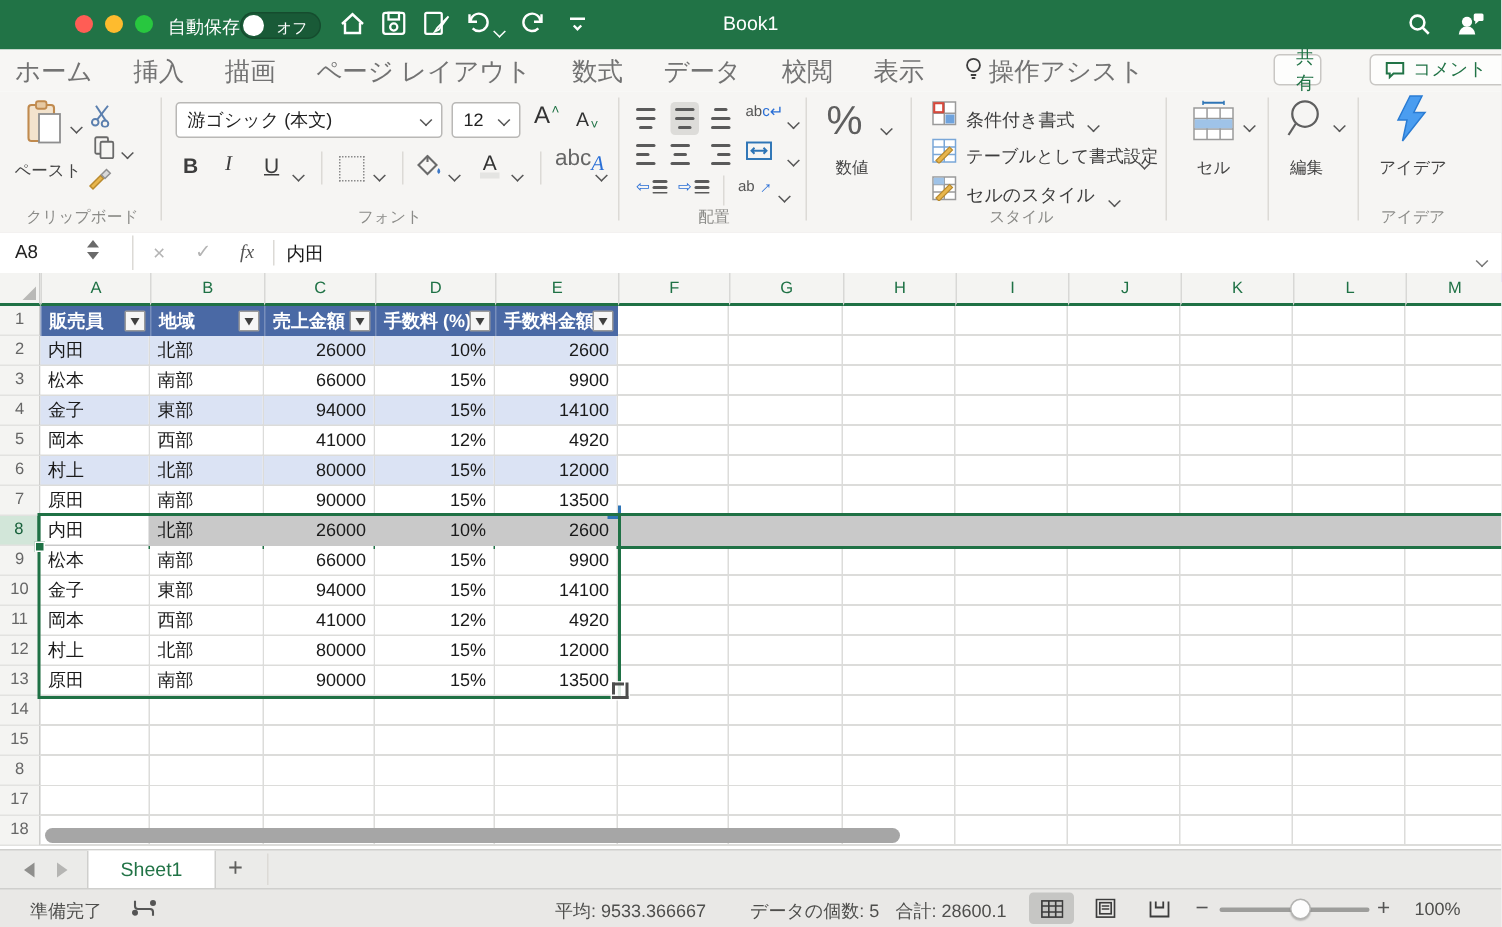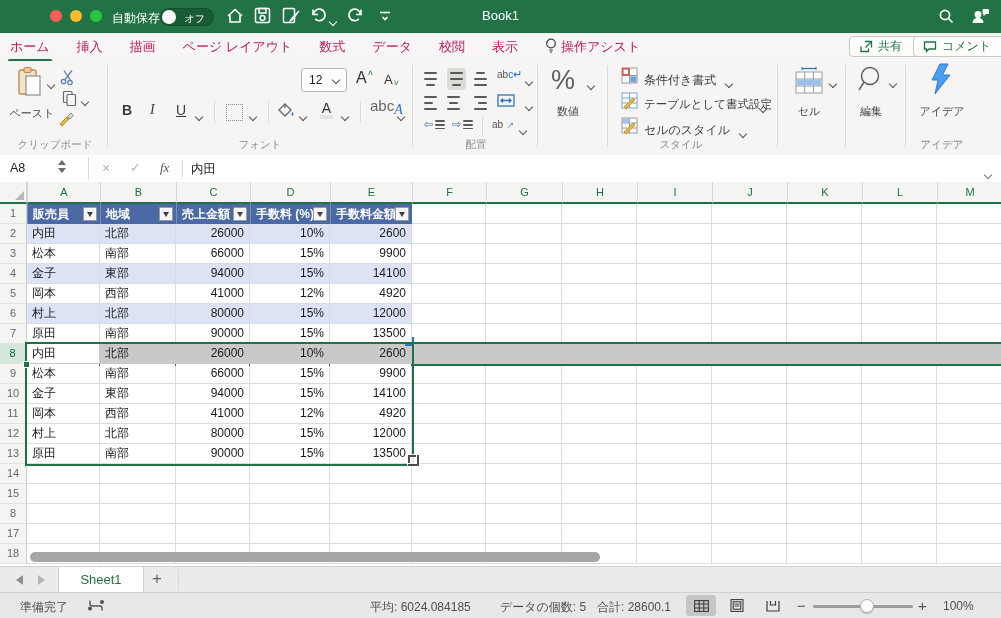--- a/index.html
+++ b/index.html
@@ -11,21 +11,21 @@
   .titlebar{position:absolute;left:0;top:0;width:100%;height:33px;background:#217346;color:#fff}
   .light{position:absolute;top:10px;width:12px;height:12px;border-radius:50%}
   .toggle{position:absolute;left:160px;top:8px;width:54px;height:18px;border-radius:9px;background:#195a37;box-shadow:inset 0 0 0 1px rgba(0,0,0,.15)}
   .toggle .knob{position:absolute;left:2px;top:2px;width:14px;height:14px;border-radius:50%;background:#fff}
   .toggle .lab{position:absolute;right:9px;top:3.5px;font-size:10px;color:#fff}
   .tb-ico{position:absolute;top:7px;width:20px;height:19px;color:#fff}
   .tb-title{position:absolute;left:0;right:0;top:8px;text-align:center;font-size:13px;color:#fff;font-weight:500}
   
   .tabstrip{position:absolute;left:0;top:33px;width:100%;height:28px;background:#f7f6f4}
   .rtabs{position:absolute;left:10px;top:0;height:28px;display:flex;align-items:center;gap:27px}
-  .rtab{font-size:13px;color:#be185d;position:relative;display:flex;align-items:center;gap:4px;cursor:default;white-space:nowrap}
+  .rtab{font-size:17px;color:#737373;position:relative;display:flex;align-items:flex-end;gap:4px;cursor:default;white-space:nowrap}
   .rtab.active:after{content:"";position:absolute;left:-2px;right:-2px;bottom:-6px;height:3px;border-radius:2px;background:#217346}
   .chipbtn{position:absolute;top:3px;height:21px;border:1px solid #c9c7c4;border-radius:4px;background:#fdfdfc;color:#217346;font-size:12px;display:flex;align-items:center;gap:5px;padding:0 9px;box-sizing:border-box}
   
   .ribbon{position:absolute;left:0;top:61px;width:100%;height:94px;background:#f6f5f3;border-bottom:1px solid #d5d2cf;font-size:12px;color:#3d3d3d}
   .gsep{position:absolute;top:4px;height:82px;width:1px;background:#dcdad6}
   .glabel{position:absolute;top:77px;font-size:10.5px;color:#8b8b88;text-align:center}
   .combo{position:absolute;height:24px;border:1px solid #b9b8b6;border-radius:3px;background:#fff;box-sizing:border-box;display:flex;align-items:center;padding:0 7px;color:#222}
   .combo .cv{margin-left:auto;color:#555}
   .icobtn{position:absolute;display:flex;align-items:center;color:#3d3d3d}
   .minilab{position:absolute;font-size:11px;color:#444;text-align:center}
@@ -168,21 +168,21 @@
           <span>表示</span>
         </div>
         <div class="rtab">
           <span><svg width="12" height="16" viewBox="0 0 12 16" fill="none" stroke="#3d3d3d" stroke-width="1.2">
               <circle cx="6" cy="5.5" r="4.3"></circle>
               <path d="M4.2 12 H7.8 M4.8 14 H7.2"></path>
             </svg></span>
           <span>操作アシスト</span>
         </div>
       </div>
-    <div class="chipbtn" style="left:849px;width:74px">
+    <div class="chipbtn" style="left:849px;width:32px">
       <svg width="14" height="13" viewBox="0 0 14 13" fill="none" stroke="#217346" stroke-width="1.3">
           <path d="M2 6.5 V11.5 H9.5 V8.5"></path>
           <path d="M6 1.5 H12.5 V7.5"></path>
           <path d="M12.5 1.5 L6.5 7.5"></path>
         </svg>
       <span>共有</span>
     </div>
     <div class="chipbtn" style="left:913px;width:98px">
       <svg width="14" height="13" viewBox="0 0 14 13" fill="none" stroke="#217346" stroke-width="1.3">
           <path d="M1.5 2 H12.5 V9 H6 L3.5 11.5 V9 H1.5 Z"></path>
@@ -225,20 +225,24 @@
         </svg>
     </span>
     <span class="abs" style="left:82px;top:33px;color:#555"><span class="cv"></span></span>
     <span class="icobtn" style="left:58px;top:49px">
       <svg width="18" height="18" viewBox="0 0 18 18">
           <path d="M2 14 L9 7 L11 9 L4 16 Z" fill="#e8b64c" stroke="#b98a2e" stroke-width="1"></path>
           <path d="M9.5 6.5 L13 3 L15.5 5.5 L12 9 Z" fill="#d9d9d9" stroke="#8f8f8f" stroke-width="1"></path>
         </svg>
     </span>
 
+    <div class="combo" style="left:117px;top:7px;width:178px">
+      <span style="font-size:12px">游ゴシック (本文)</span>
+        <span class="cv"></span>
+    </div>
     <div class="combo" style="left:301px;top:7px;width:46px">
       <span style="font-size:12px">12</span>
         <span class="cv"></span>
     </div>
     <span class="icobtn" style="left:356px;top:8px;font-size:16px;color:#333">
       <span>A</span>
         <span style="font-size:9px;color:#217346;margin-left:1px;transform:translateY(-5px)">˄</span>
     </span>
     <span class="icobtn" style="left:384px;top:11px;font-size:13px;color:#333">
       <span>A</span>
@@ -571,21 +575,21 @@
 
   <div class="statusbar">
     <span class="sitem" style="left:20px">準備完了</span>
     <span class="abs" style="left:88px;top:6px">
       <svg width="16" height="13" viewBox="0 0 16 13" fill="none" stroke="#555" stroke-width="1.4">
           <path d="M2 1.5 V5 a2 2 0 0 0 2 2 H12 a2 2 0 0 1 2 2 V11.5"></path>
           <circle cx="2" cy="9.5" r="1.3" fill="#555"></circle>
           <circle cx="14" cy="3" r="1.3" fill="#555"></circle>
         </svg>
     </span>
-    <span class="sitem" style="left:370px">平均: 6024.084185</span>
+    <span class="sitem" style="left:370px">平均: 9533.366667</span>
     <span class="sitem" style="left:500px">データの個数: 5</span>
     <span class="sitem" style="left:597px">合計: 28600.1</span>
     <span class="viewbtn sel" style="left:686px">
       <svg width="15" height="12" viewBox="0 0 15 12" fill="none" stroke="#3c3c3c" stroke-width="1.1">
           <rect x=".6" y=".6" width="13.8" height="10.8"></rect>
           <path d="M.6 4 H14.4 M.6 8 H14.4 M5.2 .6 V11.4 M9.8 .6 V11.4"></path>
         </svg>
     </span>
     <span class="viewbtn" style="left:722px">
       <svg width="14" height="13" viewBox="0 0 14 13" fill="none" stroke="#3c3c3c" stroke-width="1.1">

